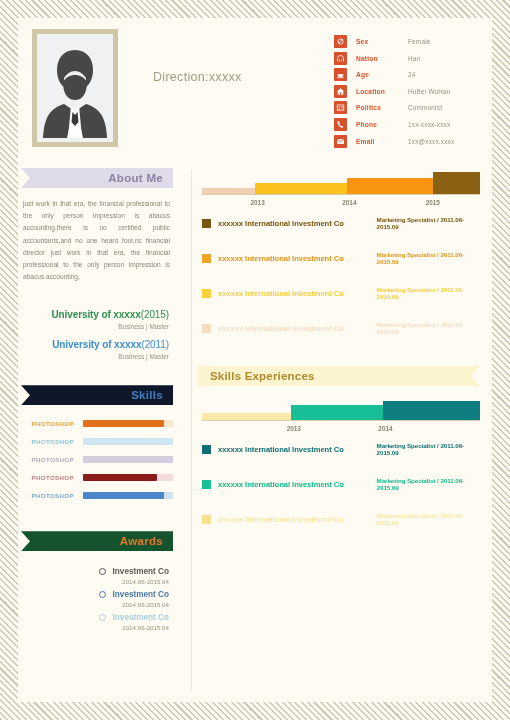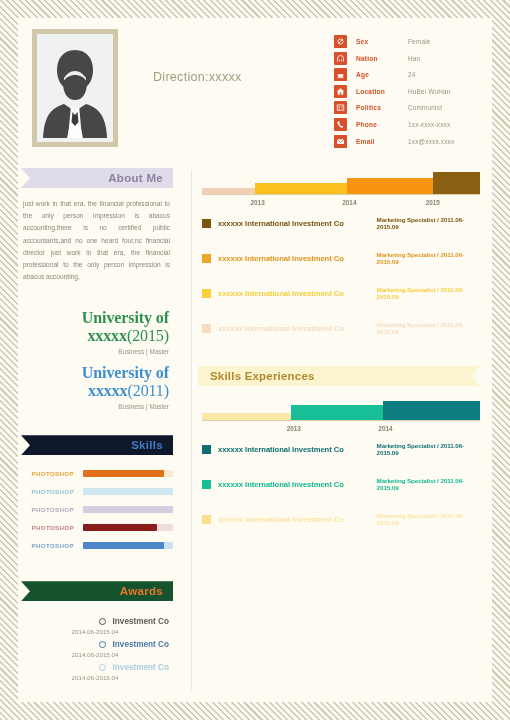--- a/index.html
+++ b/index.html
@@ -77,37 +77,37 @@
   }
 
   
   .about-text{
     font-size:6.6px;line-height:1.85;color:#8d8877;text-align:justify;
     padding:0 3px 0 2px;
   }
 
   
   .edu-item{text-align:right;padding-right:4px;margin-bottom:9px;}
-  .edu-school{font-size:16px;font-weight:bold;letter-spacing:-.1px;font-family:Liberation Serif, serif;}
+  .edu-school{font-size:10px;font-weight:bold;letter-spacing:-.1px;}
   .edu-year{font-weight:normal;}
   .edu-sub{font-size:6.4px;color:#9a9480;margin-top:3px;}
 
   
   .skill-row{display:flex;align-items:center;height:9px;margin-bottom:9px;}
   .skill-name{
     width:62px;text-align:right;font-size:6.2px;font-weight:bold;
     letter-spacing:.35px;padding-right:9px;box-sizing:border-box;
   }
   .skill-track{
     position:relative;height:7px;flex:1;border-radius:1px;
   }
   .skill-fill{position:absolute;left:0;top:0;height:100%;border-radius:1px;}
 
   
-  .award-item{text-align:center;padding-right:4px;margin-bottom:5px;}
+  .award-item{text-align:right;padding-right:4px;margin-bottom:5px;}
   .award-top{display:flex;align-items:center;justify-content:flex-end;}
   .award-bullet{
     width:7px;height:7px;border-radius:50%;border:1.2px solid #888;
     margin-right:7px;box-sizing:border-box;
   }
   .award-name{font-size:8.2px;font-weight:bold;}
   .award-date{font-size:6.2px;color:#9a9480;margin-top:2px;}
 
   
   .timeline{position:relative;height:34px;margin:4px 0 10px 4px;}

